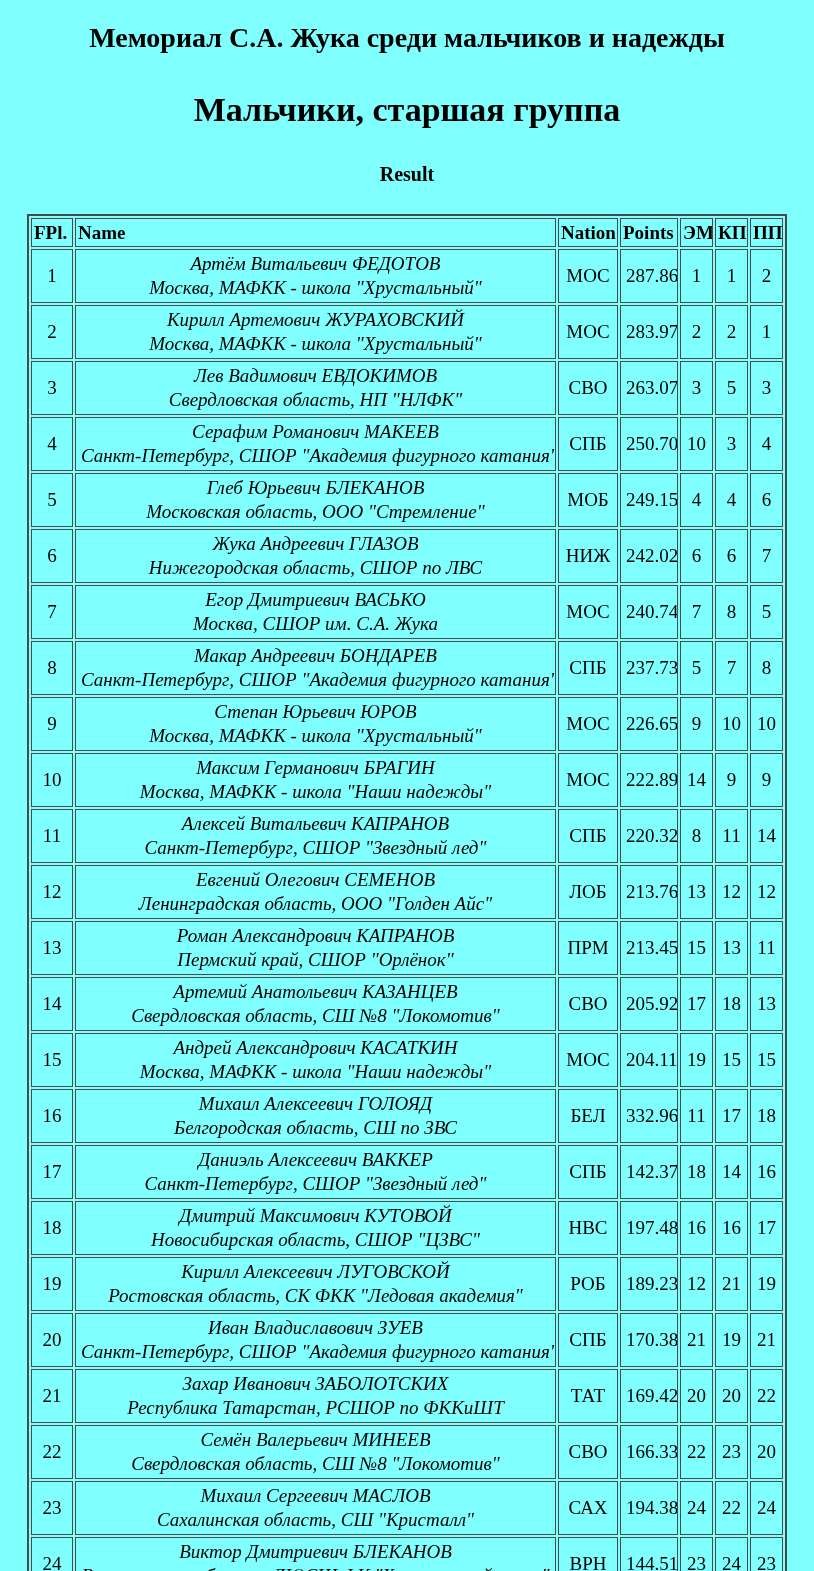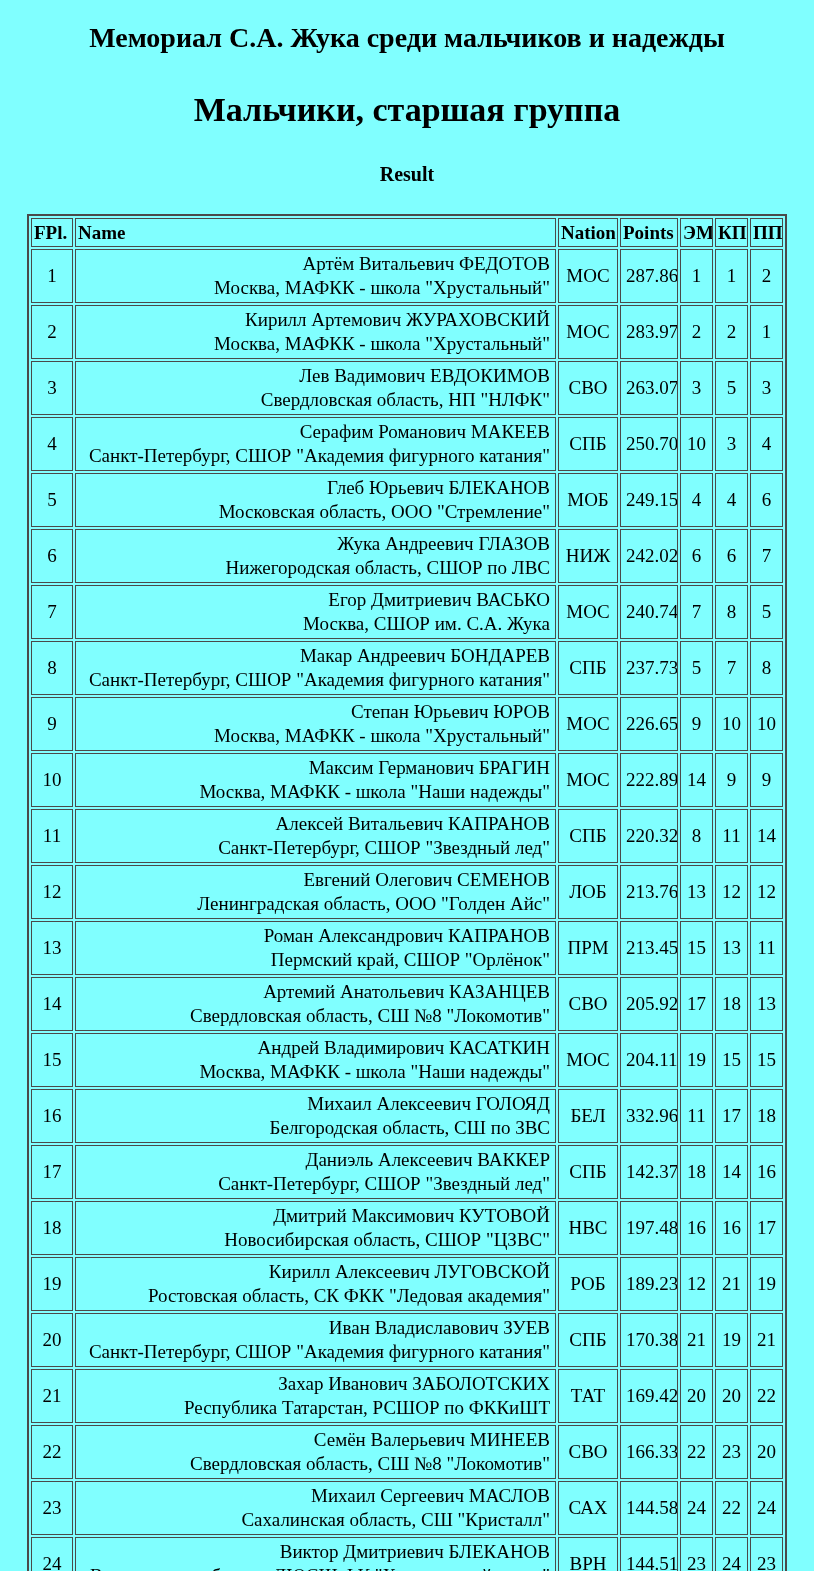--- a/index.html
+++ b/index.html
@@ -65,23 +65,24 @@
     padding: 2px 2px;
   }
   td { height: 52px; }
   .col-fpl   { width: 42px; }
   .col-name  { width: auto; }
   .col-nation{ width: 60px; }
   .col-points{ width: 58px; }
   .col-num   { width: 33px; }
   td.c-center { text-align: center; }
   td.c-name {
-    text-align: right;
+    text-align: center;
     vertical-align: middle;
     line-height: 24px;
+    font-style: italic;
   }
   td.c-name .line {
     white-space: nowrap;
   }
 </style>
 </head>
 <body>
 
 <div class="page">
   <h1 class="event-title">Мемориал С.А. Жука среди мальчиков и надежды</h1>
@@ -274,21 +275,21 @@
           </td>
           <td class="c-center">СВО</td>
           <td class="c-center">205.92</td>
           <td class="c-center">17</td>
           <td class="c-center">18</td>
           <td class="c-center">13</td>
         </tr>
         <tr>
           <td class="c-center">15</td>
           <td class="c-name">
-            <div class="line">Андрей Владимирович КАСАТКИН</div>
+            <div class="line">Андрей Александрович КАСАТКИН</div>
             <div class="line">Москва, МАФКК - школа "Наши надежды"</div>
           </td>
           <td class="c-center">МОС</td>
           <td class="c-center">204.11</td>
           <td class="c-center">19</td>
           <td class="c-center">15</td>
           <td class="c-center">15</td>
         </tr>
         <tr>
           <td class="c-center">16</td>
@@ -374,21 +375,21 @@
           <td class="c-center">23</td>
           <td class="c-center">20</td>
         </tr>
         <tr>
           <td class="c-center">23</td>
           <td class="c-name">
             <div class="line">Михаил Сергеевич МАСЛОВ</div>
             <div class="line">Сахалинская область, СШ "Кристалл"</div>
           </td>
           <td class="c-center">САХ</td>
-          <td class="c-center">144.58</td>
+          <td class="c-center">194.38</td>
           <td class="c-center">24</td>
           <td class="c-center">22</td>
           <td class="c-center">24</td>
         </tr>
         <tr>
           <td class="c-center">24</td>
           <td class="c-name">
             <div class="line">Виктор Дмитриевич БЛЕКАНОВ</div>
             <div class="line">Воронежская область, ДЮСШ ФК "Хрустальный конек"</div>
           </td>

